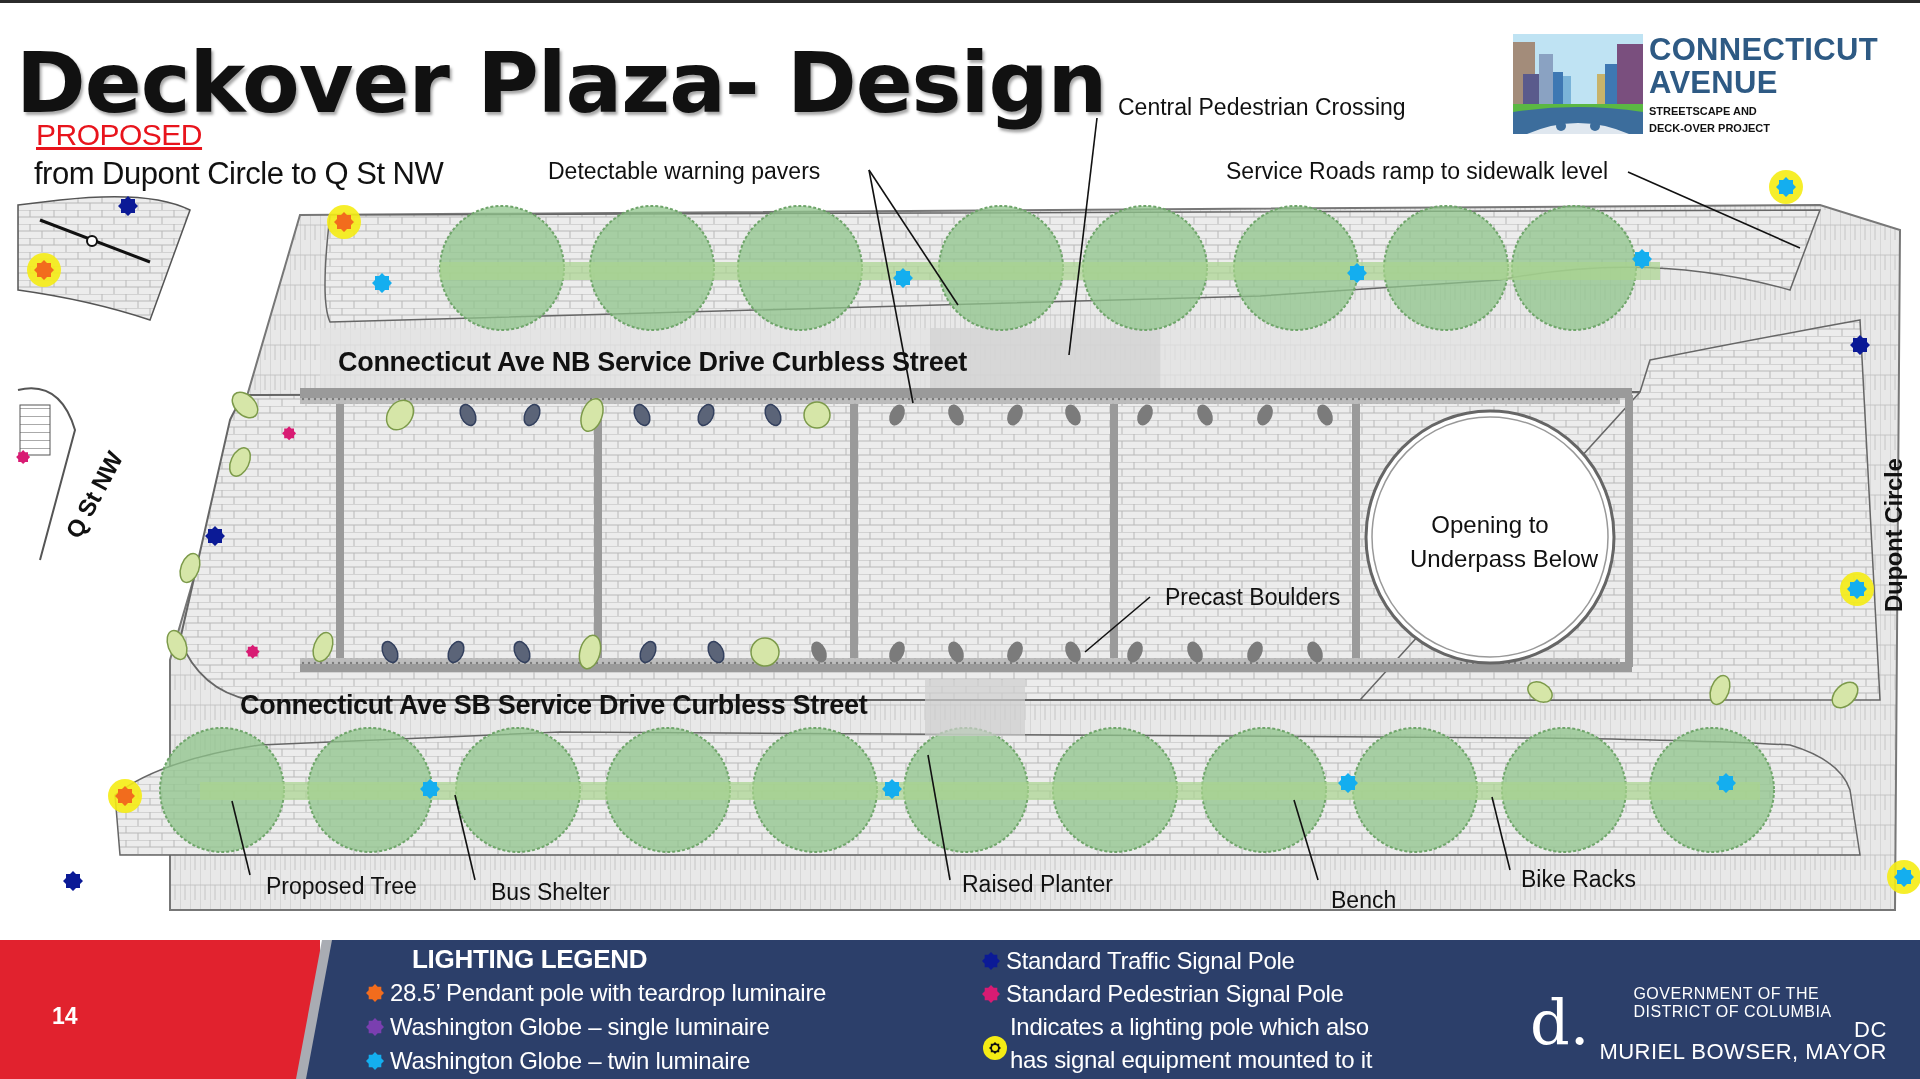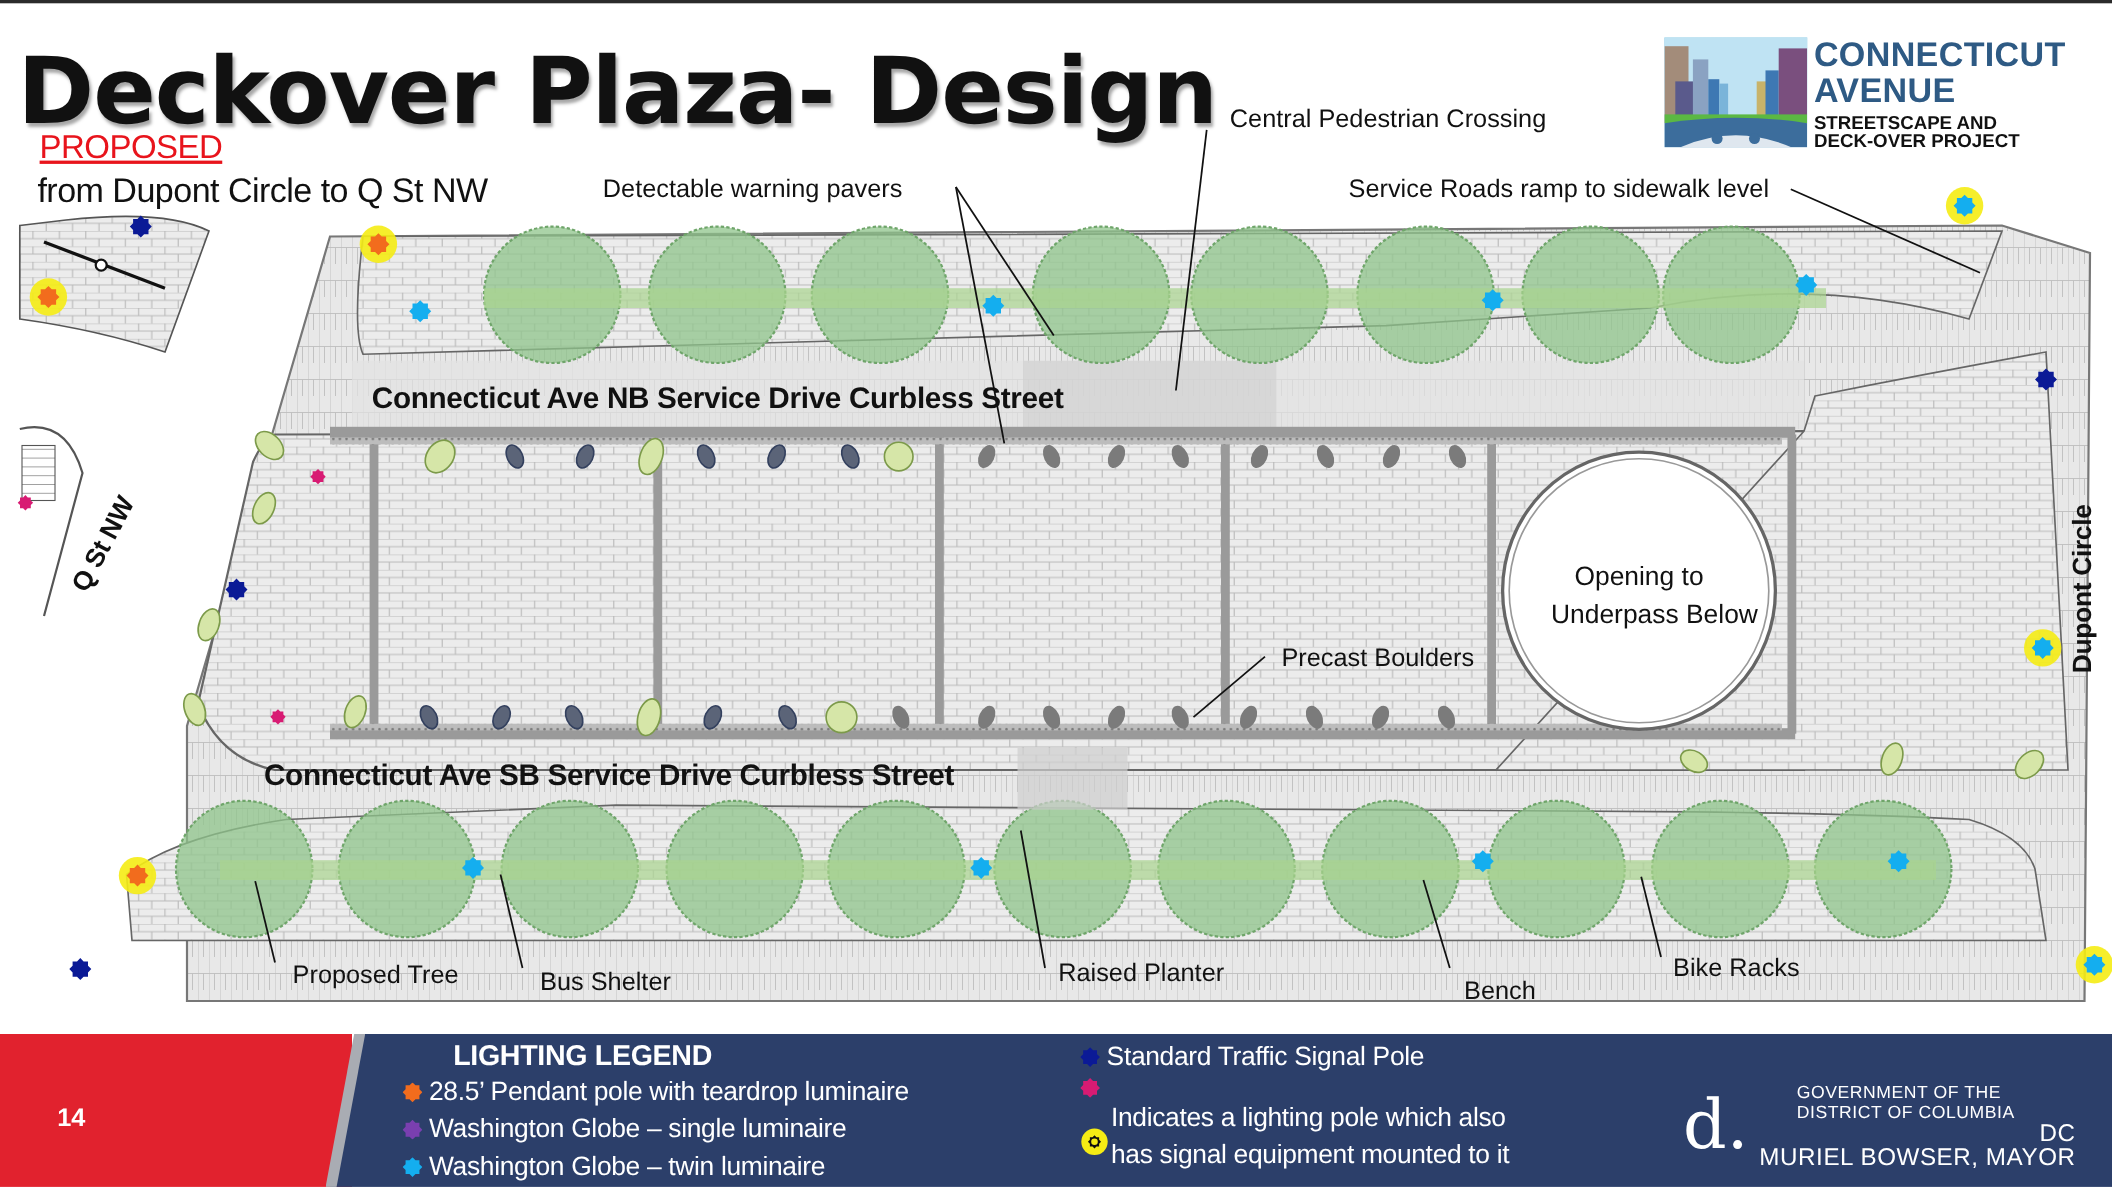--- a/index.html
+++ b/index.html
@@ -19,21 +19,21 @@
   .legend-item{font-size:24px;color:#fff;white-space:nowrap;letter-spacing:-0.3px;display:flex;align-items:center;gap:6px;}
   .star{display:inline-block;width:18px;height:18px;}
   .dc-logo{left:1530px;top:985px;color:#fff;display:flex;align-items:center;gap:10px;}
   .dc-d{font-size:62px;font-family:"DejaVu Serif",serif;line-height:1;}
   .dc-text{font-size:16px;line-height:18px;letter-spacing:0.5px;}
   .dc-text .big{font-size:22px;}
   .logo{left:1513px;top:34px;width:380px;height:102px;display:flex;gap:6px;}
   .logo-art{width:130px;height:100px;position:relative;overflow:hidden;background:linear-gradient(#9fd3ea,#e8f4fa);}
   .logo-text{display:flex;flex-direction:column;justify-content:space-between;}
   .logo-line1{font-size:31px;font-weight:bold;color:#2e5a84;line-height:31px;letter-spacing:0.3px;}
-  .logo-line3{font-size:17px;font-weight:bold;color:#111;line-height:15px;}
+  .logo-line3{font-size:11px;font-weight:bold;color:#111;line-height:15px;}
 </style>
 </head>
 <body>
 
 <div class="abs topbar"></div>
 
 <div class="abs title">Deckover Plaza- Design</div>
 <div class="abs proposed">PROPOSED</div>
 <div class="abs subtitle">from Dupont Circle to Q St NW</div>
 
@@ -305,20 +305,21 @@
   <div class="legend-item">
     <svg class="star" viewBox="-10 -10 20 20">
         <polygon fill="#0b1a96" points="0,-10 3,-7 7,-7 7,-3 10,0 7,3 7,7 3,7 0,10 -3,7 -7,7 -7,3 -10,0 -7,-3 -7,-7 -3,-7"></polygon>
       </svg>
     <span>Standard Traffic Signal Pole</span>
   </div>
   <div class="legend-item">
     <svg class="star" viewBox="-10 -10 20 20">
         <polygon fill="#d81b73" points="0,-10 3,-7 7,-7 7,-3 10,0 7,3 7,7 3,7 0,10 -3,7 -7,7 -7,3 -10,0 -7,-3 -7,-7 -3,-7"></polygon>
       </svg>
+    <span>Standard Pedestrian Signal Pole</span>
   </div>
   <div style="position:relative;padding-left:28px;">
     <svg style="position:absolute;left:0;top:22px;width:26px;height:26px;" viewBox="-13 -13 26 26">
       <circle r="12" fill="#f5ec14"></circle>
       <polygon fill="#111" transform="scale(0.6)" points="0,-10 3,-7 7,-7 7,-3 10,0 7,3 7,7 3,7 0,10 -3,7 -7,7 -7,3 -10,0 -7,-3 -7,-7 -3,-7"></polygon>
       <circle r="3" fill="#f5ec14"></circle>
     </svg>
     <div class="legend-item">Indicates a lighting pole which also</div>
     <div class="legend-item" style="margin-top:5px;">has signal equipment mounted to it</div>
   </div>

